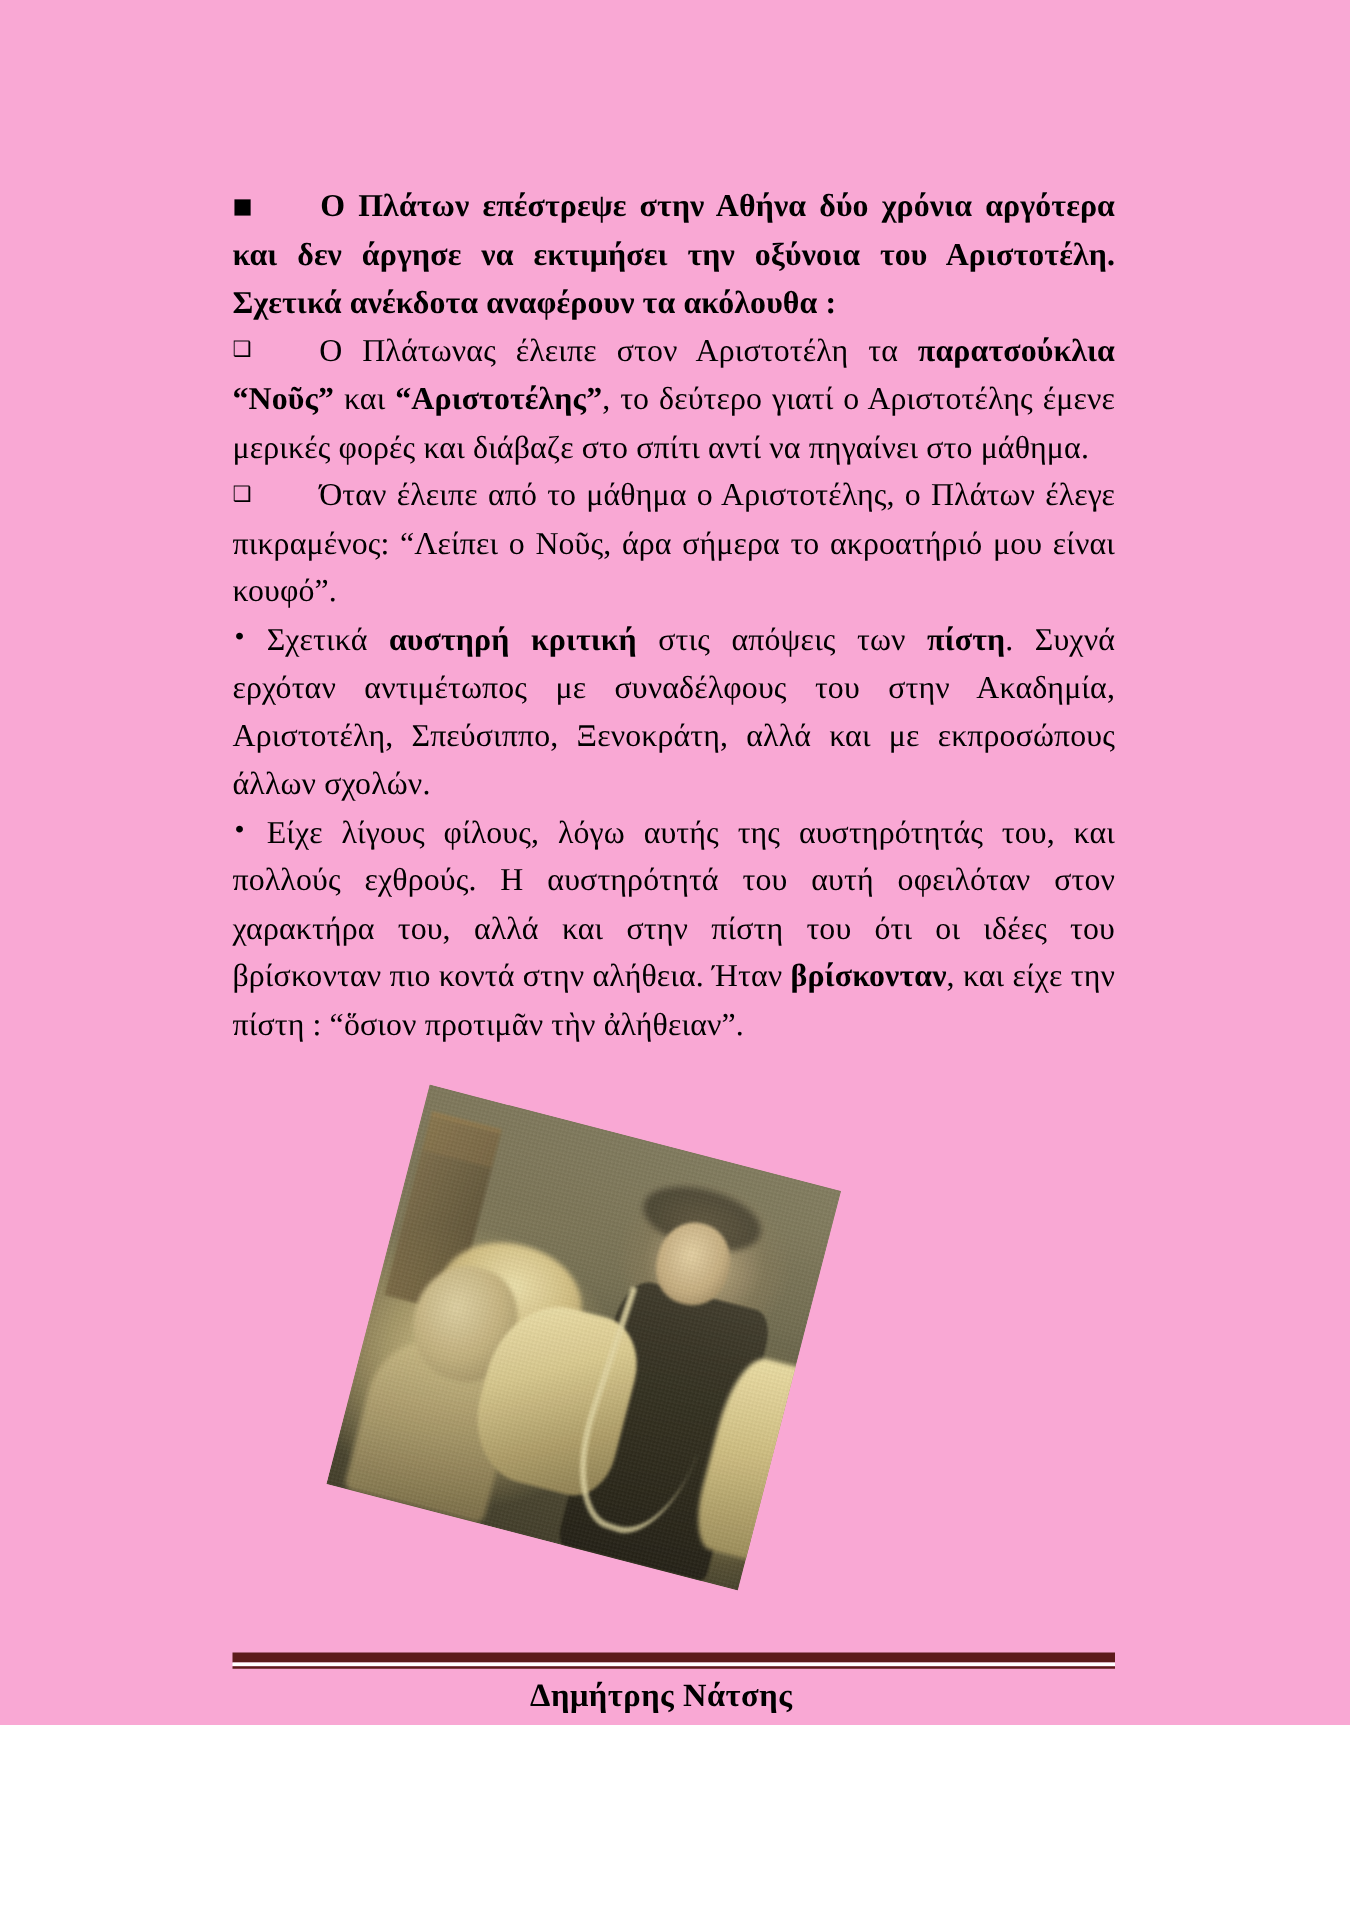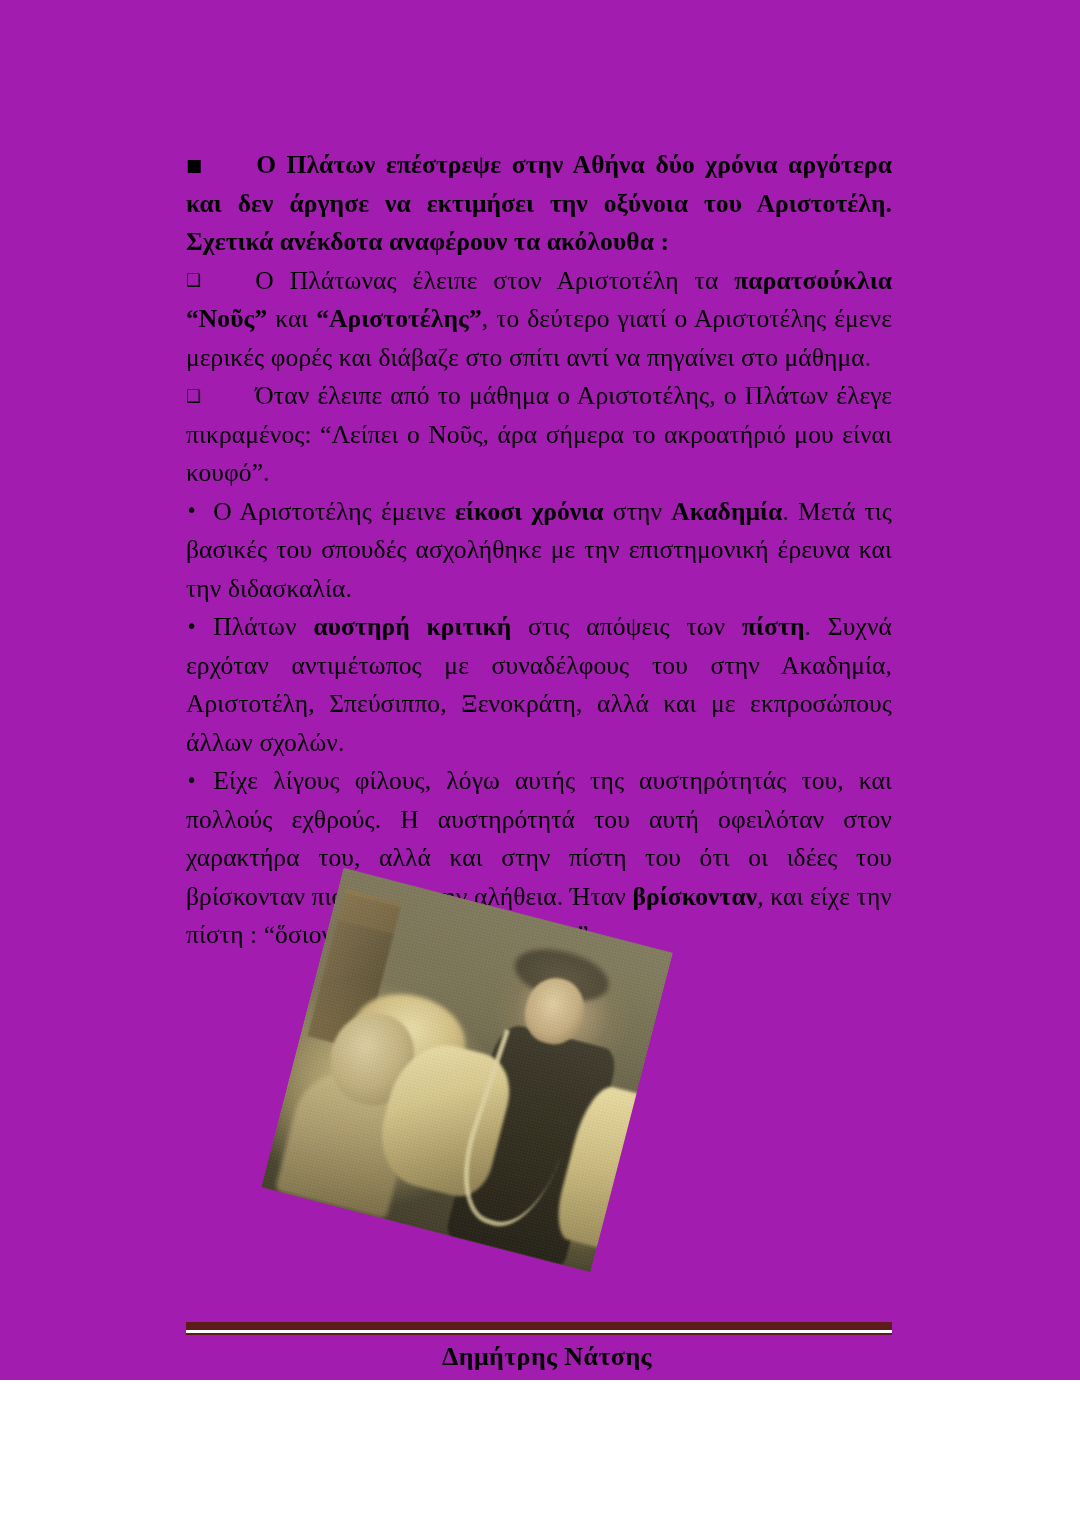--- a/index.html
+++ b/index.html
@@ -16,21 +16,21 @@
     font-family: "Liberation Serif", "DejaVu Serif", serif;
     color: #000000;
     -webkit-font-smoothing: antialiased;
   }
 
   .page {
     position: absolute;
     left: 0; top: 0;
     width: 1080px;
     height: 1380px;
-    background: #a21caf;
+    background: #f9a8d4;
   }
 
   .text-block {
     position: absolute;
     left: 186px;
     top: 146px;
     width: 706px;
   }
 
   .para {
@@ -212,21 +212,21 @@
   .footer-rule .bar-gap {
     height: 3px;
     background: #ffffff;
   }
   .footer-rule .bar-thin {
     height: 2px;
     background: #5d1b1b;
   }
   .footer-name {
     position: absolute;
-    left: 194px;
+    left: 176px;
     top: 1340px;
     width: 706px;
     text-align: center;
     font-family: "Liberation Serif", "DejaVu Serif", serif;
     font-weight: bold;
     font-size: 26px;
     line-height: 34px;
     letter-spacing: 0.4px;
   }
 </style>
@@ -242,26 +242,23 @@
     </p>
 
     <p class="para">
       <span class="bullet bullet-square-hollow">❑</span><span class="gap-lg"></span><span>Ο Πλάτωνας έλειπε στον Αριστοτέλη τα </span><span class="b">παρατσούκλια “Νοῦς”</span><span> και </span><span class="b">“Αριστοτέλης”</span><span>, το δεύτερο γιατί ο Αριστοτέλης έμενε μερικές φορές και διάβαζε στο σπίτι αντί να πηγαίνει στο μάθημα.</span>
     </p>
 
     <p class="para">
       <span class="bullet bullet-square-hollow">❑</span><span class="gap-lg"></span><span>Όταν έλειπε από το μάθημα ο Αριστοτέλης, ο Πλάτων έλεγε πικραμένος: “Λείπει ο Νοῦς, άρα σήμερα το ακροατήριό μου είναι κουφό”.</span>
     </p>
 
-    <p class="para">
-      <span class="bullet bullet-round">•</span><span class="gap-sm"></span><span>Ο Αριστοτέλης έμεινε </span><span class="b">είκοσι χρόνια</span><span> στην </span><span class="b">Ακαδημία</span><span>. Μετά τις βασικές του σπουδές ασχολήθηκε με την επιστημονική έρευνα και την διδασκαλία.</span>
-    </p>
-
-    <p class="para">
-      <span class="bullet bullet-round">•</span><span class="gap-sm"></span><span>Πλάτων </span><span class="b">αυστηρή κριτική</span><span> στις απόψεις των </span><span class="b">πίστη</span><span>. Συχνά ερχόταν αντιμέτωπος με συναδέλφους του στην Ακαδημία, Αριστοτέλη, Σπεύσιππο, Ξενοκράτη, αλλά και με εκπροσώπους άλλων σχολών.</span>
+
+    <p class="para">
+      <span class="bullet bullet-round">•</span><span class="gap-sm"></span><span>Σχετικά </span><span class="b">αυστηρή κριτική</span><span> στις απόψεις των </span><span class="b">πίστη</span><span>. Συχνά ερχόταν αντιμέτωπος με συναδέλφους του στην Ακαδημία, Αριστοτέλη, Σπεύσιππο, Ξενοκράτη, αλλά και με εκπροσώπους άλλων σχολών.</span>
     </p>
 
     <p class="para">
       <span class="bullet bullet-round">•</span><span class="gap-sm"></span><span>Είχε λίγους φίλους, λόγω αυτής της αυστηρότητάς του, και πολλούς εχθρούς. Η αυστηρότητά του αυτή οφειλόταν στον χαρακτήρα του, αλλά και στην πίστη του ότι οι ιδέες του βρίσκονταν πιο κοντά στην αλήθεια. Ήταν </span><span class="b">βρίσκονταν</span><span>, και είχε την πίστη : “ὅσιον προτιμᾶν τὴν ἀλήθειαν”.</span>
     </p>
 
   </div>
 
   <div class="artwork-wrap">
     <div class="artwork">

